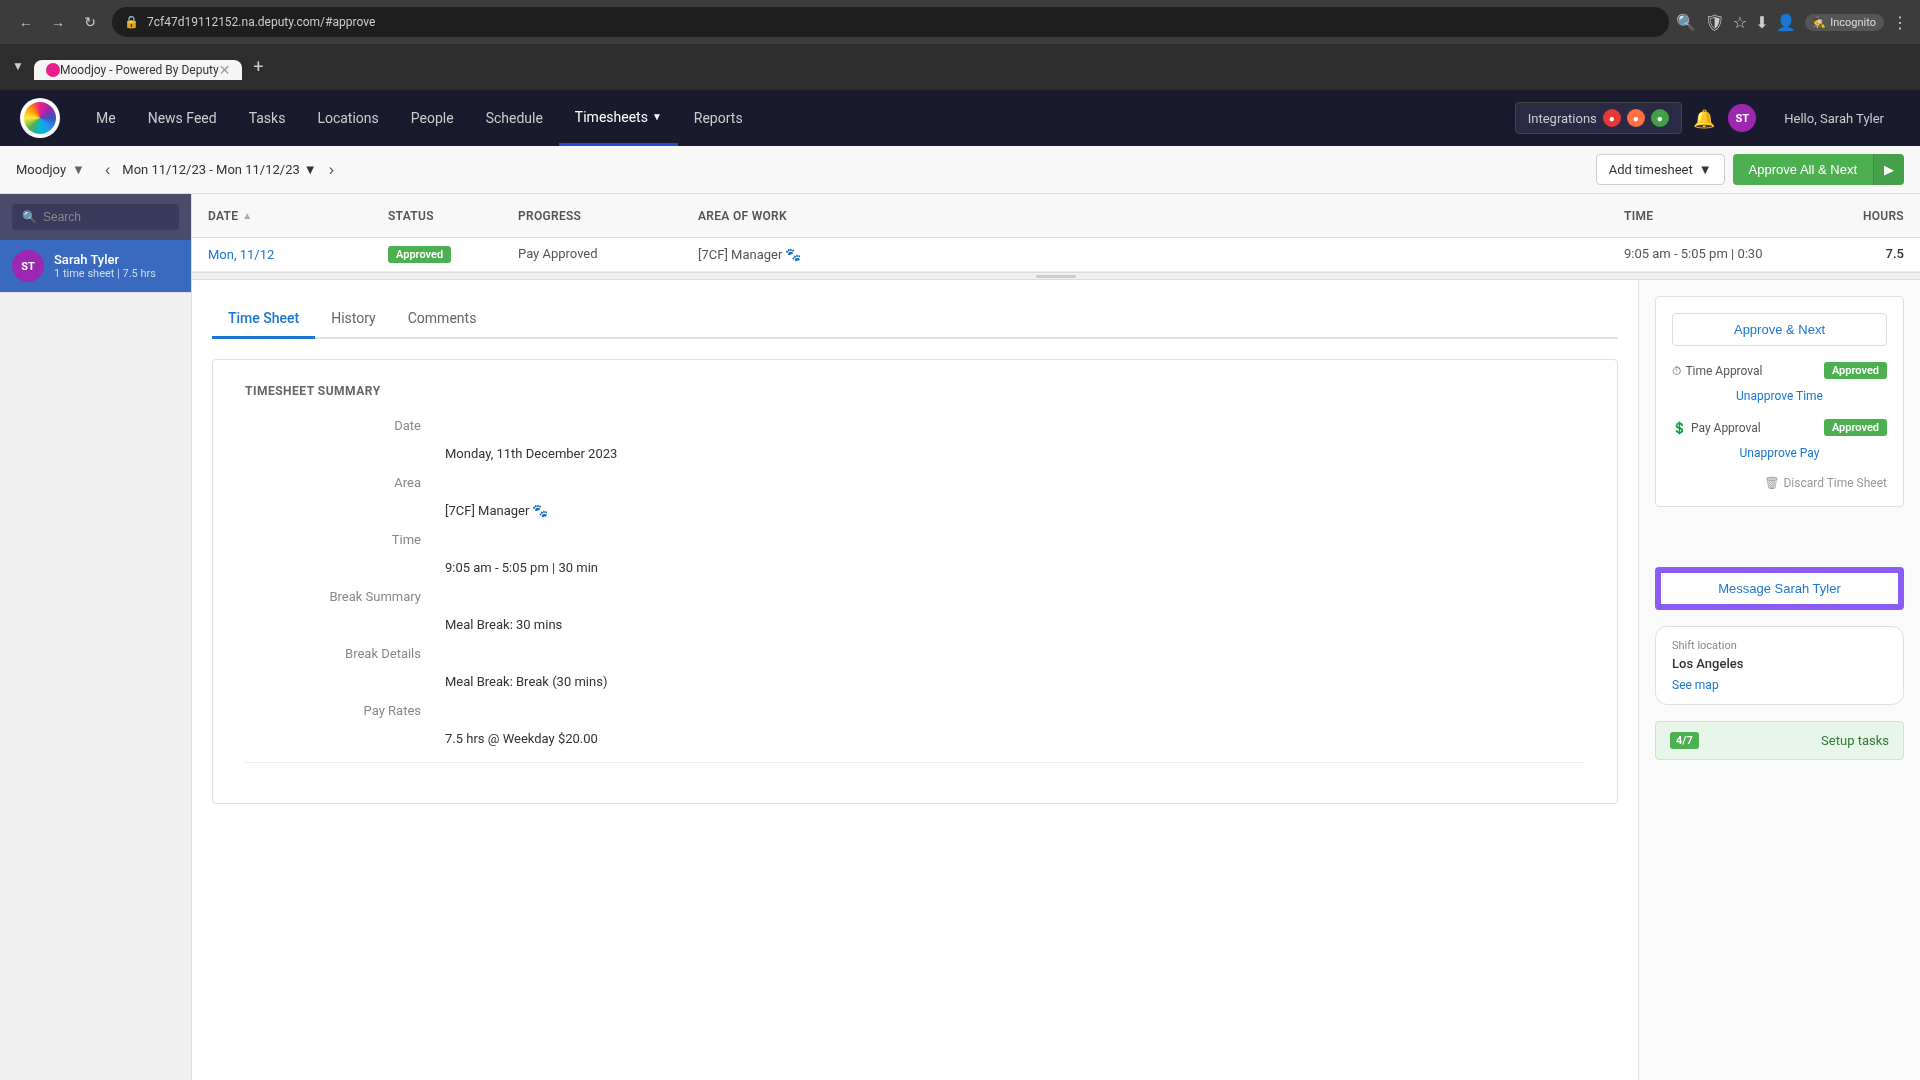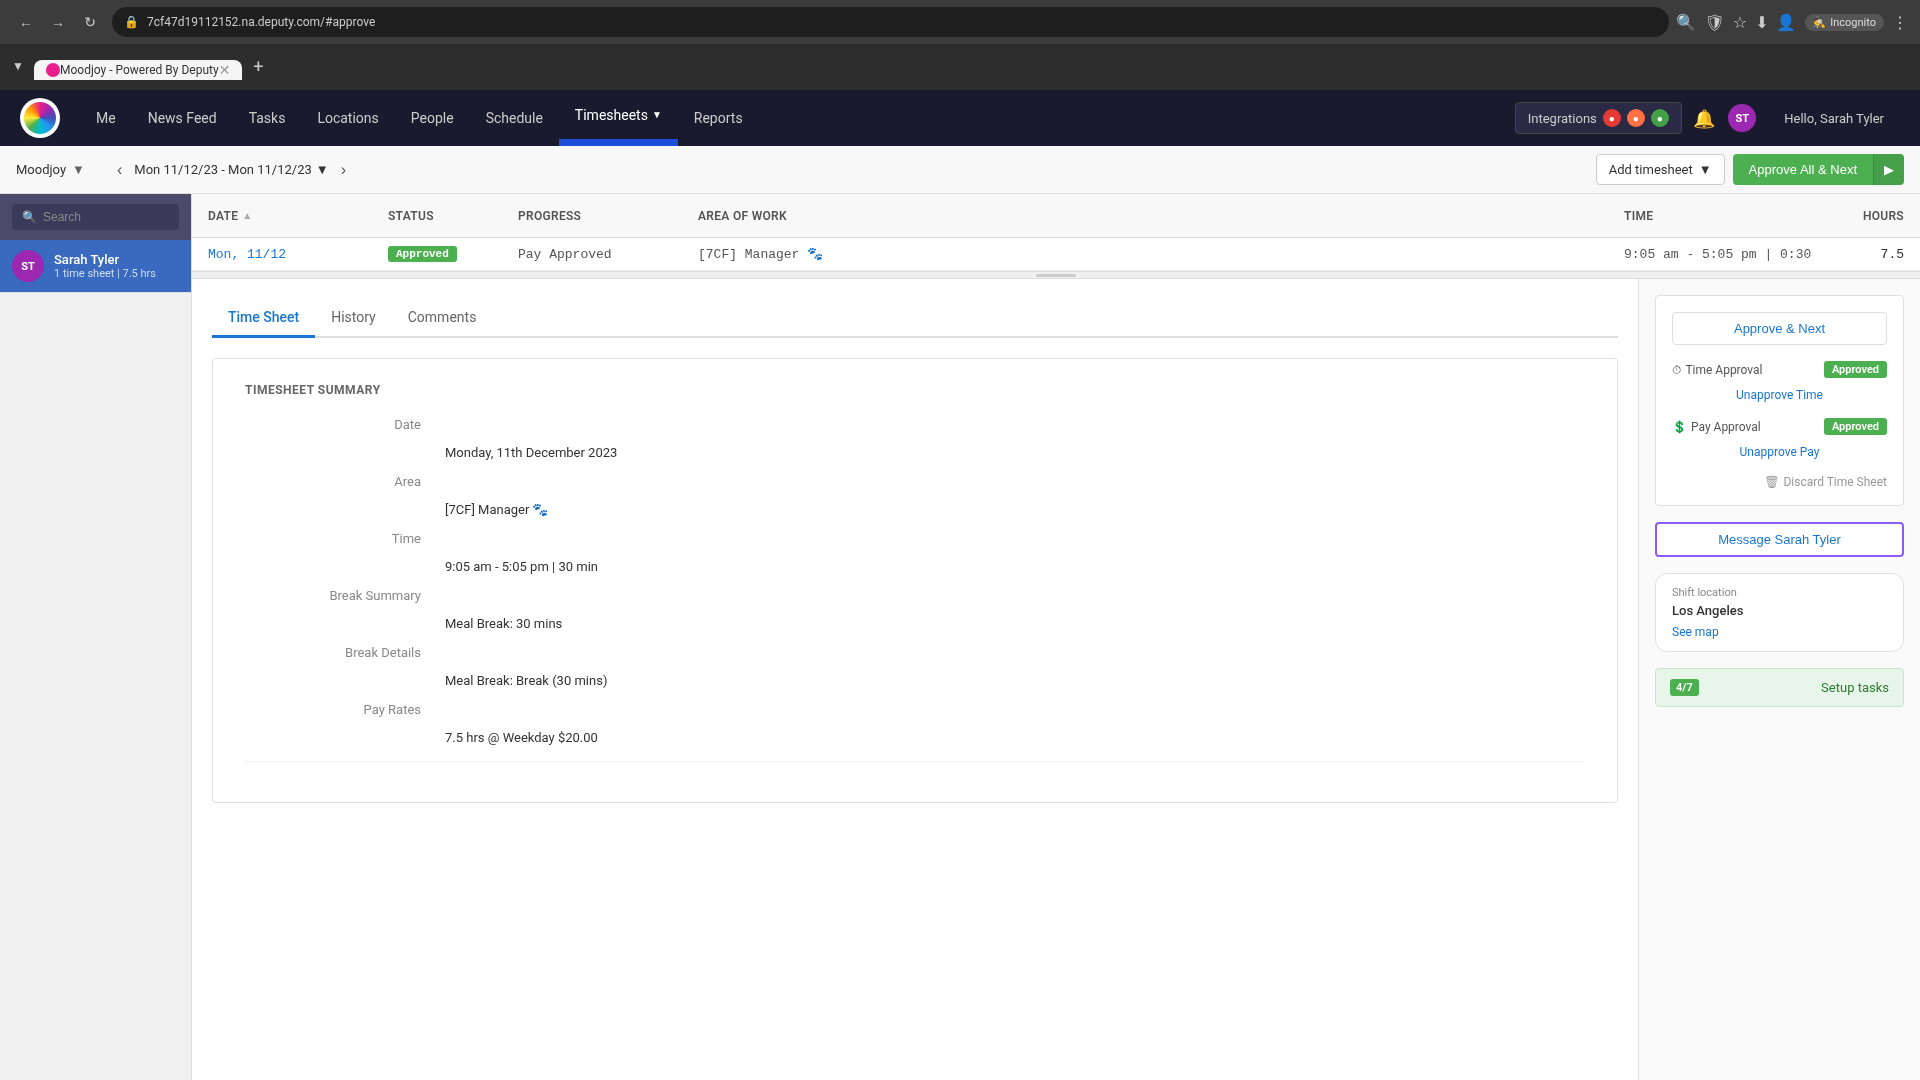--- a/index.html
+++ b/index.html
@@ -25,32 +25,32 @@
     
     .app { background: #fff; height: calc(1080px - 90px); display: flex; flex-direction: column; }
 
     
     .top-nav { background: #1a1a2e; height: 56px; display: flex; align-items: center; padding: 0 20px; gap: 0; }
     .nav-logo { width: 40px; height: 40px; background: #fff; border-radius: 50%; display: flex; align-items: center; justify-content: center; margin-right: 20px; flex-shrink: 0; }
     .nav-logo-inner { width: 32px; height: 32px; background: conic-gradient(from 0deg, #e91e8c, #9c27b0, #3f51b5, #2196f3, #00bcd4, #4caf50, #ffeb3b, #ff9800, #e91e8c); border-radius: 50%; }
     .nav-links { display: flex; align-items: center; gap: 0; flex: 1; }
     .nav-link { color: #ccc; text-decoration: none; padding: 0 16px; height: 56px; display: flex; align-items: center; font-size: 14px; cursor: pointer; white-space: nowrap; }
     .nav-link.active { color: #fff; border-bottom: 3px solid #4caf50; }
-    .nav-link.timesheets { color: #fff; border-bottom: 7px solid #1d4ed8; display: flex; align-items: center; gap: 4px; }
+    .nav-link.timesheets { color: #fff; border-bottom: 3px solid #1d4ed8; display: flex; align-items: center; gap: 4px; }
     .nav-right { display: flex; align-items: center; gap: 12px; margin-left: auto; }
     .integrations-btn { background: #2a2a45; border: 1px solid #444; color: #ccc; padding: 6px 12px; border-radius: 4px; font-size: 13px; cursor: pointer; display: flex; align-items: center; gap: 6px; }
     .integration-dot { width: 18px; height: 18px; border-radius: 50%; display: flex; align-items: center; justify-content: center; font-size: 10px; font-weight: bold; color: white; }
     .dot-red { background: #e53935; }
     .dot-orange { background: #ff7043; }
     .dot-green { background: #43a047; }
     .nav-bell { color: #ccc; font-size: 18px; cursor: pointer; }
     .nav-user-avatar { width: 28px; height: 28px; background: #9c27b0; border-radius: 50%; display: flex; align-items: center; justify-content: center; color: white; font-size: 11px; font-weight: bold; }
 
     
-    .sub-header { background: #f8f8f8; border-bottom: 1px solid #e0e0e0; height: 48px; display: flex; align-items: center; padding: 0 16px; gap: 12px; }
+    .sub-header { background: #f8f8f8; border-bottom: 1px solid #e0e0e0; height: 48px; display: flex; align-items: center; padding: 0 16px; gap: 0; }
     .location-selector { display: flex; align-items: center; gap: 6px; font-size: 13px; color: #333; cursor: pointer; }
     .location-dropdown-arrow { color: #666; }
     .date-nav { display: flex; align-items: center; gap: 8px; margin-left: 16px; }
     .date-nav-btn { background: none; border: none; color: #555; cursor: pointer; font-size: 16px; padding: 4px; }
     .date-range { font-size: 13px; color: #333; cursor: pointer; display: flex; align-items: center; gap: 4px; }
     .sub-header-right { margin-left: auto; display: flex; align-items: center; gap: 8px; }
     .add-timesheet-btn { background: #fff; border: 1px solid #ccc; color: #333; padding: 7px 12px; border-radius: 4px; font-size: 13px; cursor: pointer; display: flex; align-items: center; gap: 6px; }
     .approve-all-main { padding: 8px 16px; background: #4caf50; border: none; color: white; font-size: 13px; cursor: pointer; }
     .approve-all-arrow { padding: 8px 10px; background: #45a049; border: none; color: white; font-size: 13px; cursor: pointer; border-left: 1px solid #3d8b40; }
     .approve-all-split { display: flex; border-radius: 4px; overflow: hidden; }
@@ -83,21 +83,21 @@
     .table-col { font-size: 12px; font-weight: 600; color: #555; text-transform: uppercase; letter-spacing: 0.3px; }
     .col-date { width: 180px; display: flex; align-items: center; gap: 4px; }
     .col-status { width: 130px; }
     .col-progress { width: 180px; }
     .col-area { flex: 1; }
     .col-time { width: 200px; }
     .col-hours { width: 80px; text-align: right; }
     .sort-arrow { color: #aaa; font-size: 10px; }
 
     
-    .table-row { display: flex; align-items: center; padding: 8px 16px; border-bottom: 1px solid #eee; background: #fff; cursor: pointer; font-family: Liberation Mono, monospace; }
+    .table-row { display: flex; padding: 8px 16px; border-bottom: 1px solid #eee; background: #fff; cursor: pointer; }
     .row-date { width: 180px; font-size: 13px; color: #1976d2; }
     .row-status { width: 130px; }
     .status-badge { display: inline-block; background: #4caf50; color: white; font-size: 11px; font-weight: 600; padding: 2px 8px; border-radius: 3px; }
     .row-progress { width: 180px; font-size: 13px; color: #555; }
     .row-area { flex: 1; font-size: 13px; color: #555; display: flex; align-items: center; gap: 4px; }
     .row-time { width: 200px; font-size: 13px; color: #555; }
     .row-hours { width: 80px; text-align: right; font-size: 13px; color: #333; font-weight: 500; }
 
     
     .panel-divider { height: 8px; background: #f0f0f0; border-top: 1px solid #ddd; border-bottom: 1px solid #ddd; display: flex; align-items: center; justify-content: center; cursor: row-resize; }
@@ -130,21 +130,21 @@
     .approval-section { margin-bottom: 12px; }
     .approval-row { display: flex; align-items: center; justify-content: space-between; margin-bottom: 6px; }
     .approval-label { font-size: 12px; color: #555; display: flex; align-items: center; gap: 4px; }
     .approved-badge { background: #4caf50; color: white; font-size: 11px; font-weight: 600; padding: 2px 8px; border-radius: 3px; }
     .unapprove-link { color: #1976d2; font-size: 12px; cursor: pointer; text-align: center; display: block; padding: 4px; }
 
     .discard-row { display: flex; align-items: center; gap: 4px; justify-content: flex-end; }
     .discard-link { color: #999; font-size: 12px; cursor: pointer; }
     .trash-icon { color: #999; font-size: 12px; }
 
-    .message-btn { width: 100%; background: #fff; border: 2px solid #8b5cf6; color: #1976d2; font-size: 13px; padding: 8px; border-radius: 4px; cursor: pointer; text-align: center; }
+    .message-btn { width: 100%; background: #fff; border: 6px solid #8b5cf6; color: #1976d2; font-size: 13px; padding: 8px; border-radius: 4px; cursor: pointer; text-align: center; margin-top: 44px; }
 
     .shift-location-card { background: #fff; border: 1px solid #e0e0e0; border-radius: 12px; padding: 12px 16px; }
     .shift-location-label { font-size: 11px; color: #888; margin-bottom: 4px; }
     .shift-location-name { font-size: 13px; font-weight: 500; color: #333; margin-bottom: 6px; }
     .see-map-link { color: #1976d2; font-size: 12px; cursor: pointer; }
 
     .setup-tasks-card { background: #e8f5e9; border: 1px solid #c8e6c9; border-radius: 4px; padding: 10px 14px; display: flex; align-items: center; justify-content: space-between; cursor: pointer; }
     .setup-tasks-text { font-size: 13px; color: #2e7d32; }
     .setup-tasks-badge { background: #4caf50; color: white; font-size: 11px; font-weight: 600; padding: 2px 6px; border-radius: 3px; }
 

